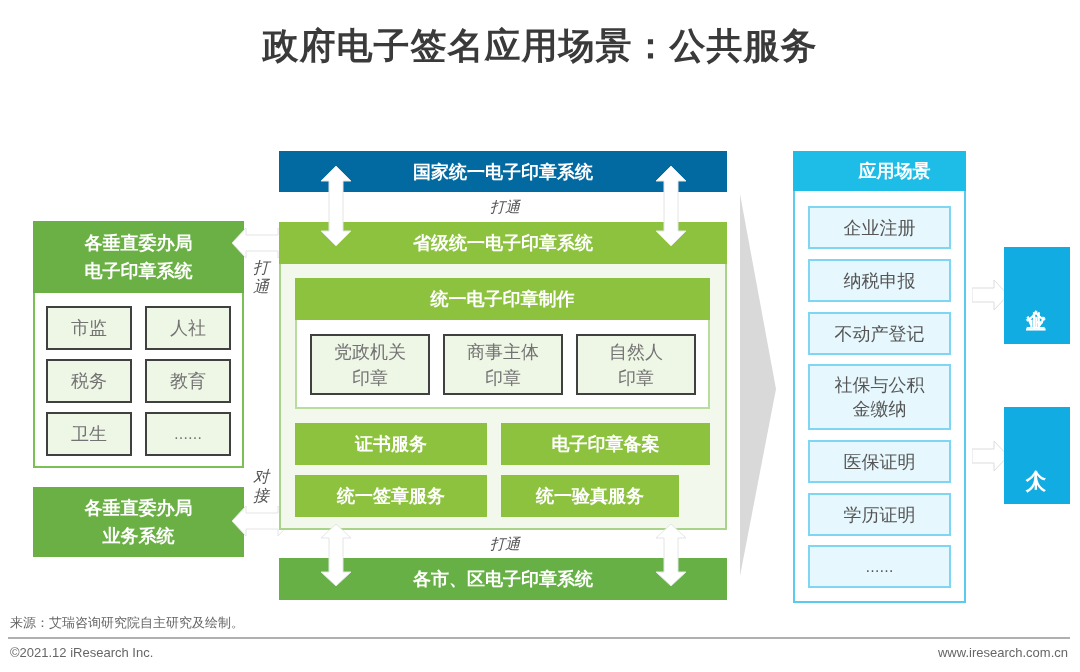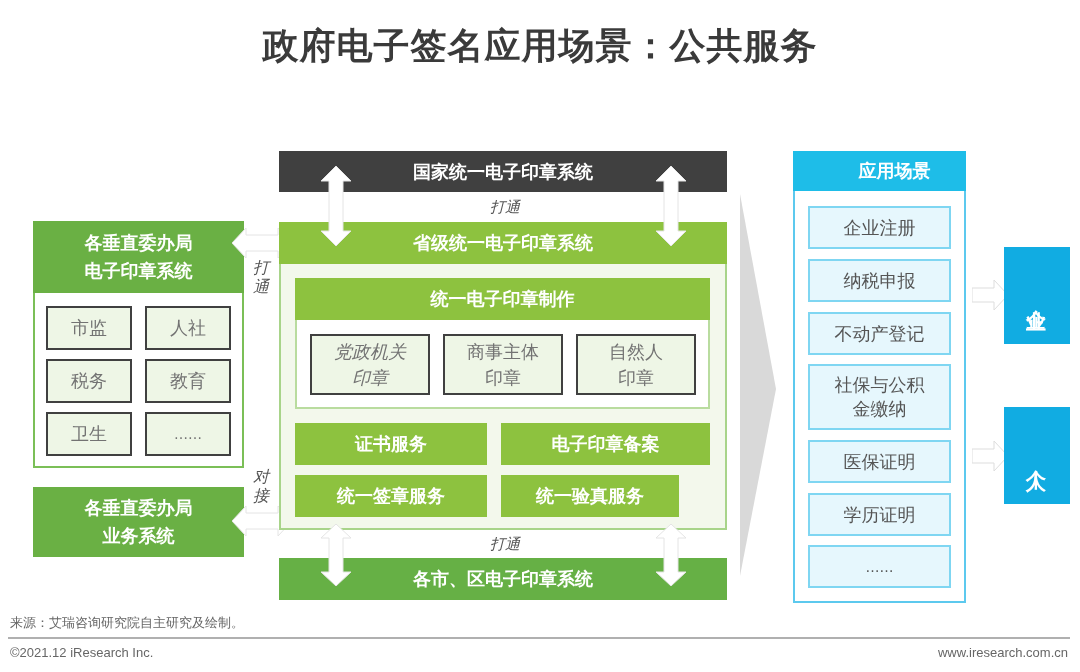--- a/index.html
+++ b/index.html
@@ -8,21 +8,21 @@
     background: #ffffff;
     font-family: "DejaVu Sans", "Liberation Sans", sans-serif;
     color: #444;
   }
   .abs { position: absolute; box-sizing: border-box; }
   .title {
     left: 0; top: 22px; width: 1080px; text-align: center;
     font-size: 36px; font-weight: bold; color: #3a3a3a; letter-spacing: 1px;
   }
   .band { display: flex; align-items: center; justify-content: center; color: #fff; font-weight: bold; font-size: 18px; }
-  .lime { background: #404040; }
+  .lime { background: #0369a1; }
   .green1 { background: #8dc23f; }
   .green2 { background: #6ab044; }
   .green3 { background: #66b045; }
   .cell {
     display: flex; align-items: center; justify-content: center; text-align: center;
     background: #eef6e6; border: 2px solid #404040; color: #737373; font-size: 18px; line-height: 26px;
   }
   .label-small { font-size: 15px; color: #555; text-align: center; font-style: italic; }
   .blue-head { background: #1ebde8; color: #fff; font-weight: bold; font-size: 18px; display:flex; align-items:center; justify-content:center; }
   .blue-cell {
@@ -70,21 +70,21 @@
 接</div>
 
 <div class="abs band lime" style="left:279px; top:151px; width:448px; height:41px;">国家统一电子印章系统</div>
 <div class="abs label-small" style="left:460px; top:198px; width:90px;">打通</div>
 
 <div class="abs" style="left:279px; top:222px; width:448px; height:308px; background:#f3f8ec; border:2px solid #a8d48a;"></div>
 <div class="abs band green1" style="left:279px; top:222px; width:448px; height:42px;">省级统一电子印章系统</div>
 
 <div class="abs" style="left:295px; top:278px; width:415px; height:131px; background:#fff; border:2px solid #b9dc9f;"></div>
 <div class="abs band green1" style="left:295px; top:278px; width:415px; height:42px;">统一电子印章制作</div>
-<div class="abs cell" style="left:310px; top:334px; width:120px; height:61px; flex-direction:column;font-style:italic;">
+<div class="abs cell" style="left:310px; top:334px; width:120px; height:61px; flex-direction:column;">
   <span>党政机关</span>
   <span>印章</span>
 </div>
 <div class="abs cell" style="left:443px; top:334px; width:120px; height:61px; flex-direction:column;">
   <span>商事主体</span>
   <span>印章</span>
 </div>
 <div class="abs cell" style="left:576px; top:334px; width:120px; height:61px; flex-direction:column;text-align:right;">
   <span>自然人</span>
   <span>印章</span>

